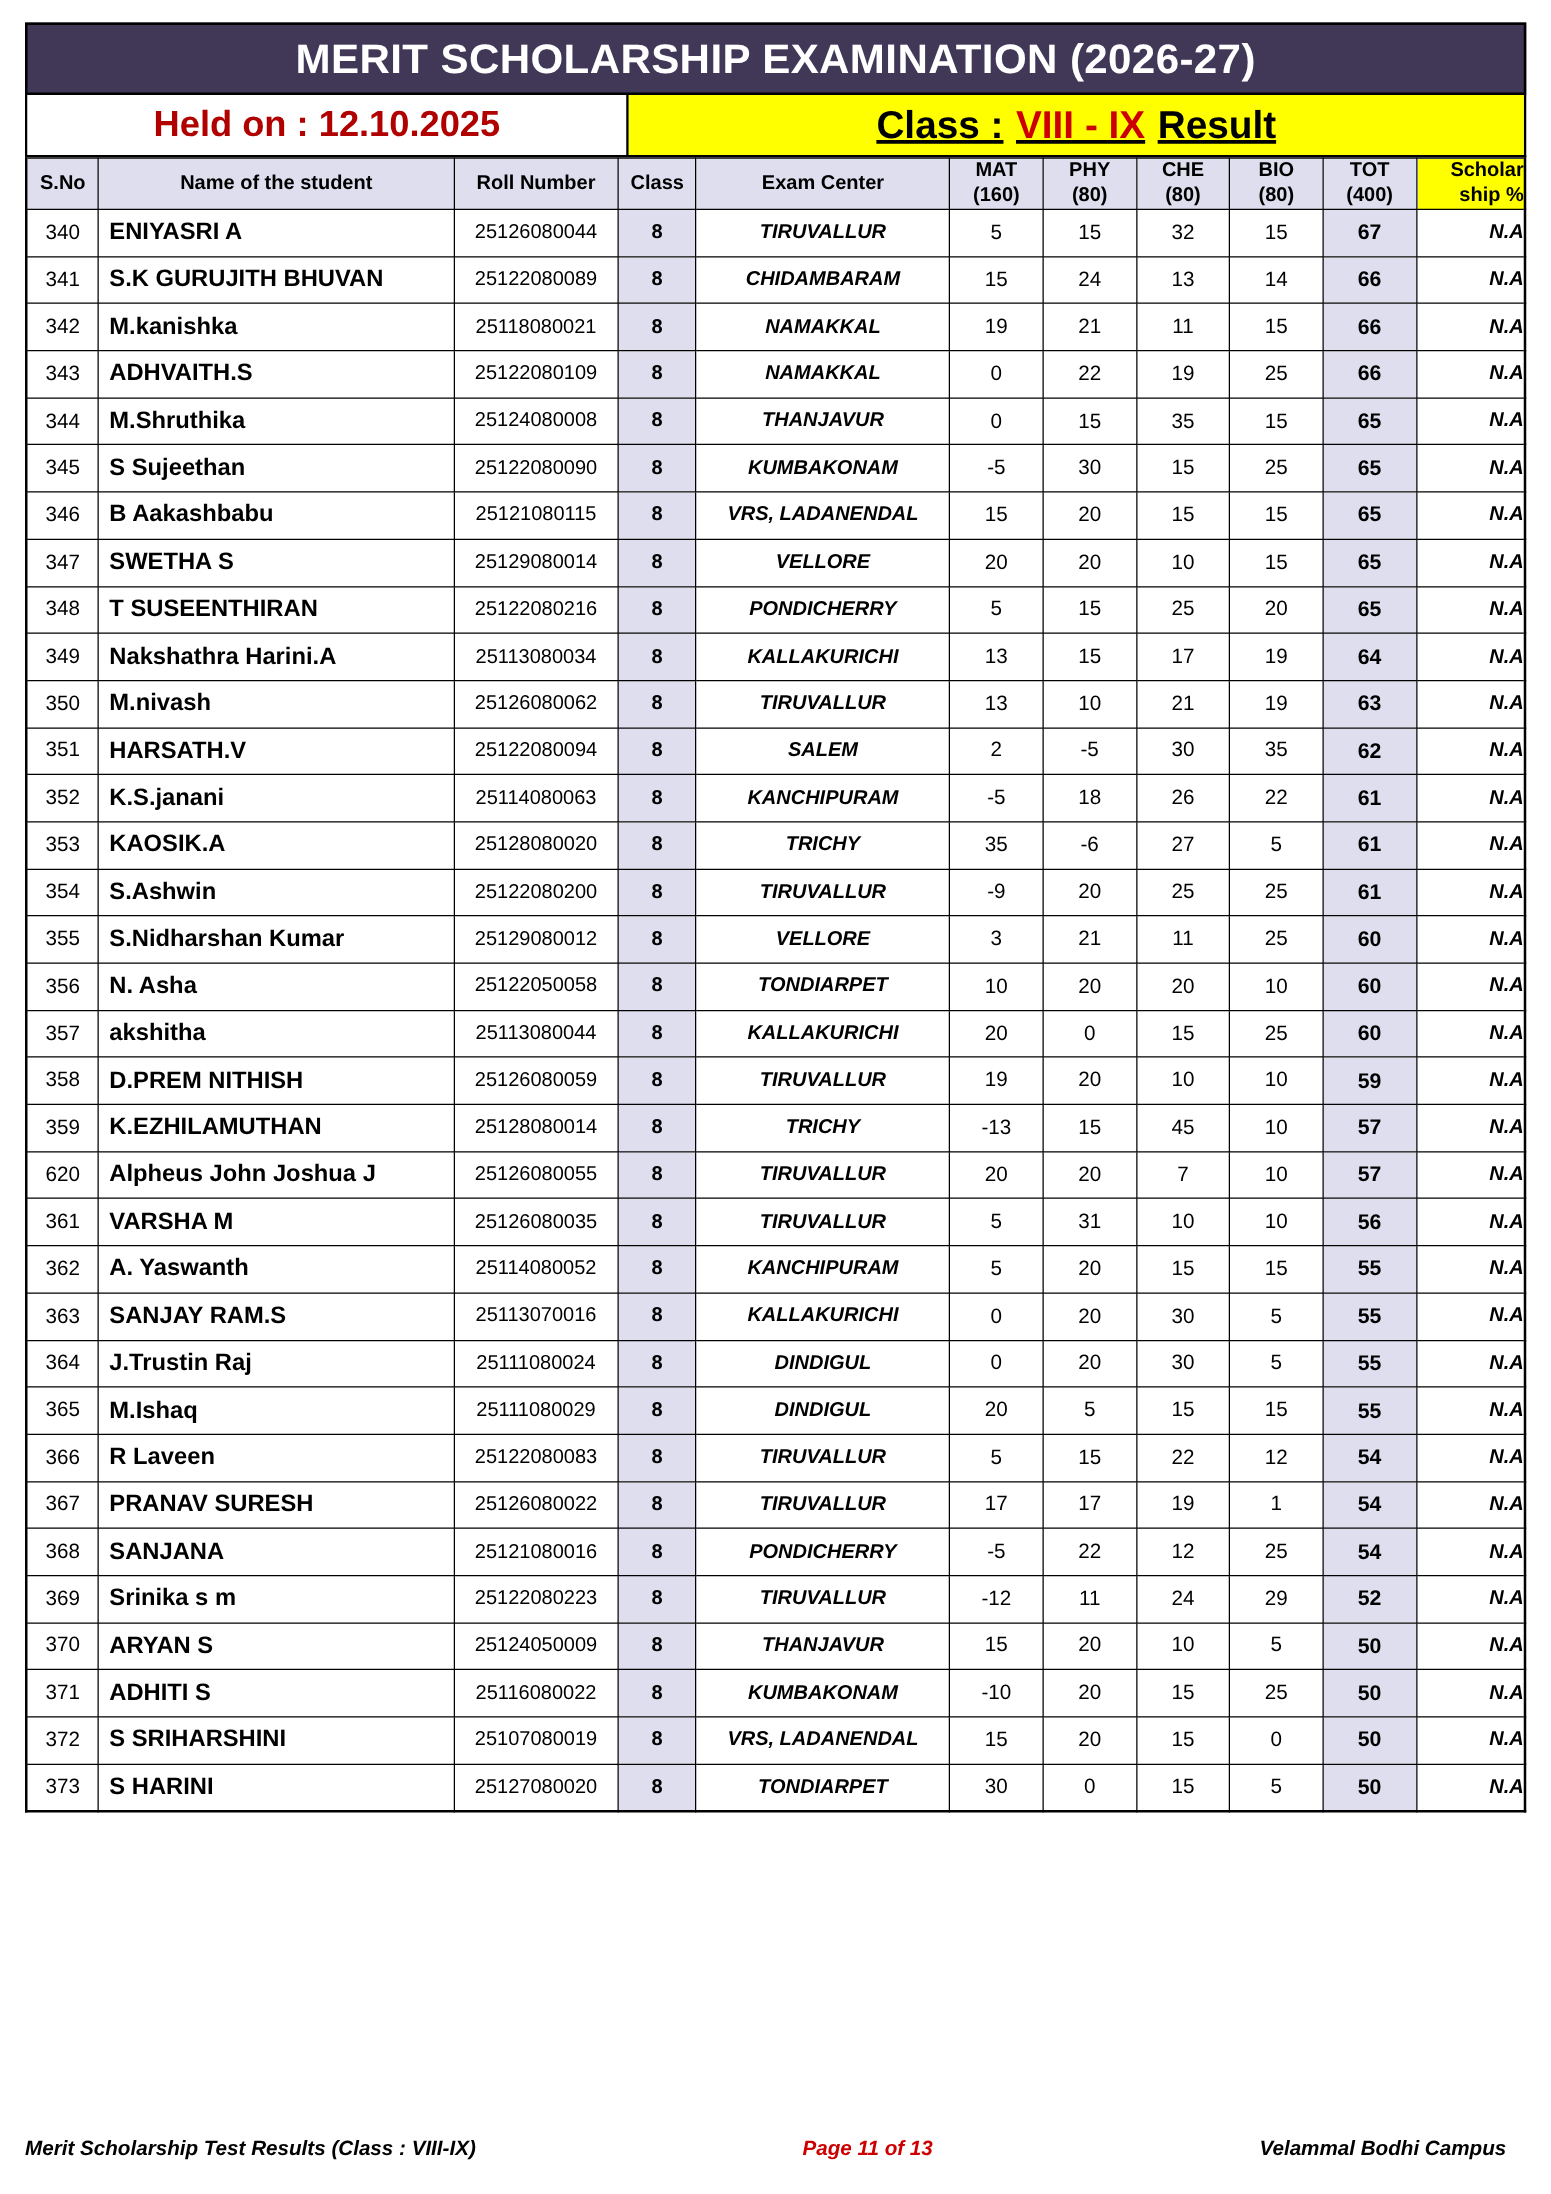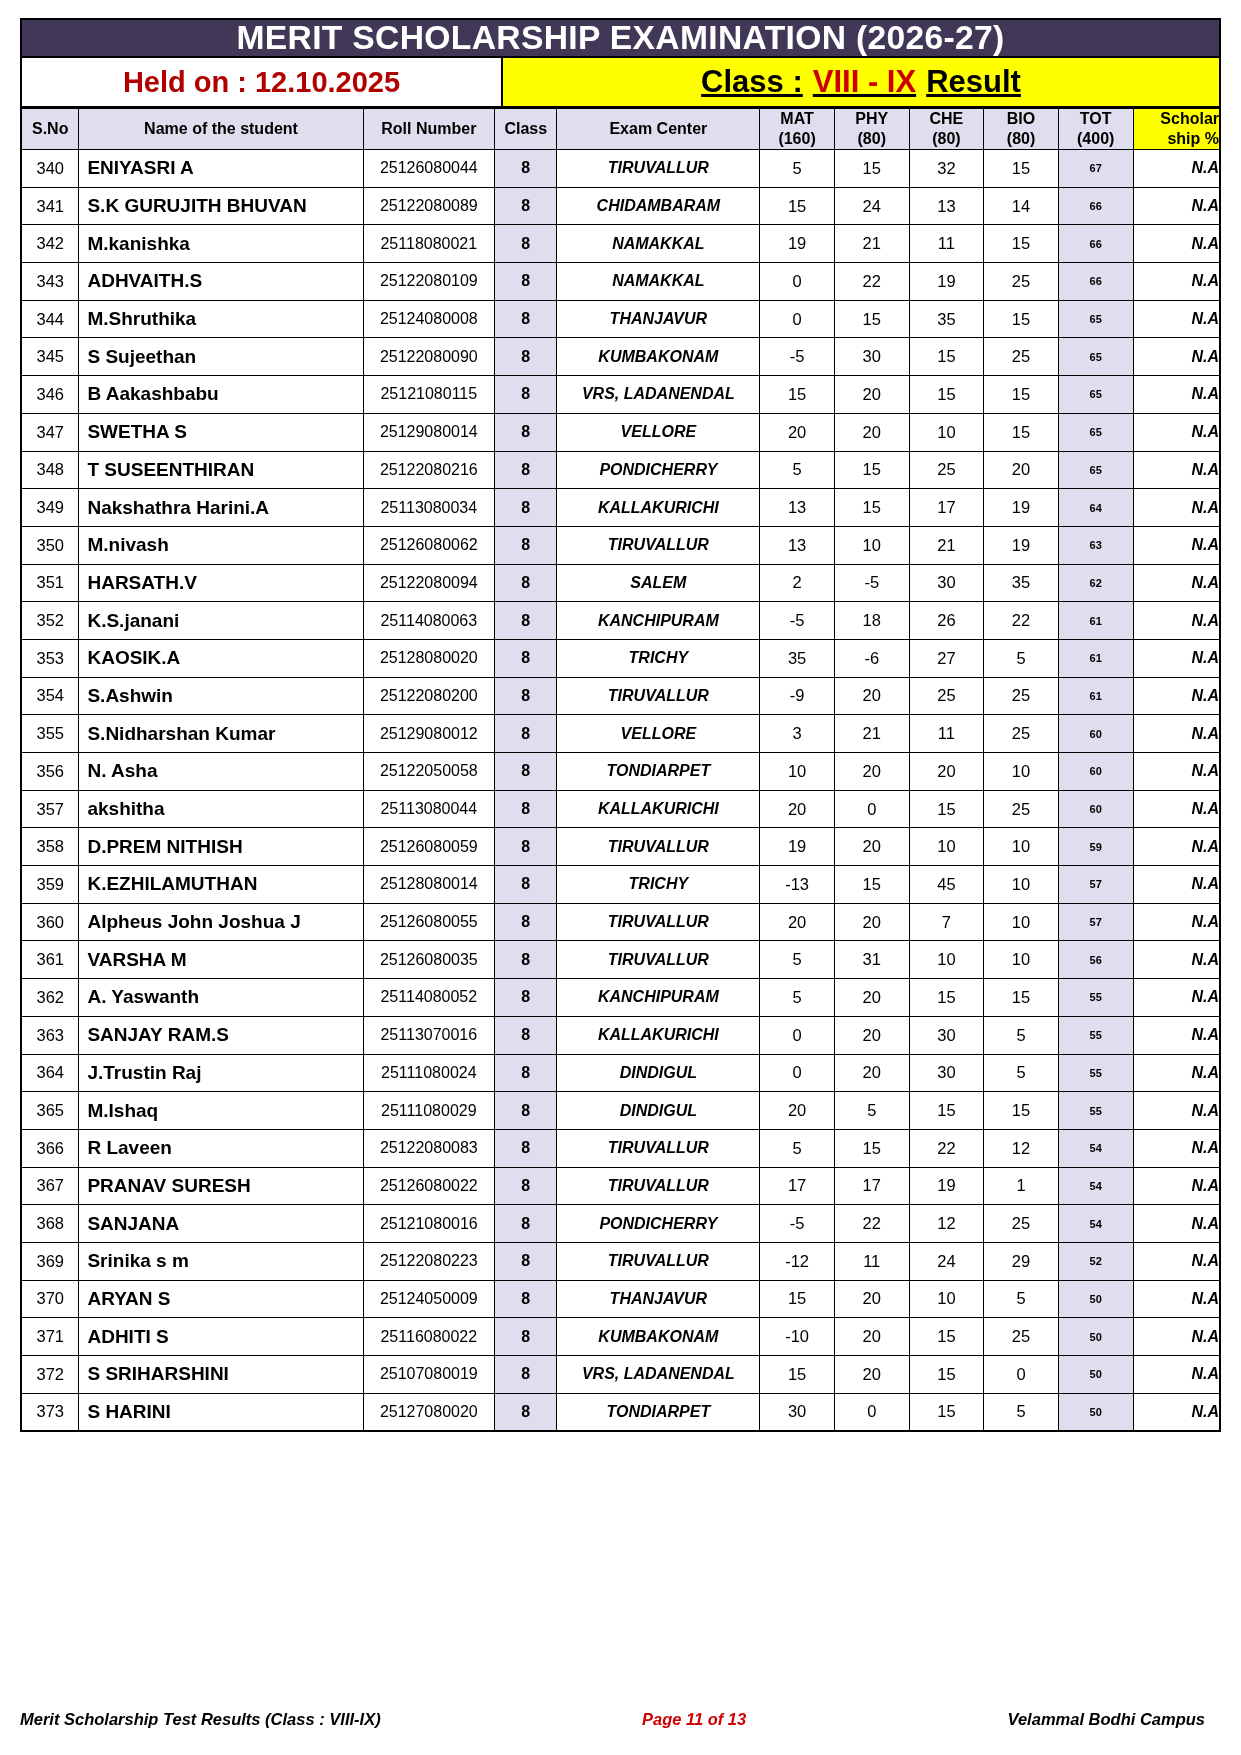--- a/index.html
+++ b/index.html
@@ -18,21 +18,21 @@
     width: 1241px;
     height: 1755px;
     padding: 18px 20px 0 20px;
     position: relative;
   }
 
   
   .title-banner {
     background: #413757;
     border: 2px solid #000000;
-    height: 40px;
+    height: 58px;
     display: flex;
     align-items: center;
     justify-content: center;
   }
   .title-banner .title-text {
     color: #ffffff;
     font-size: 33px;
     font-weight: bold;
     letter-spacing: 0.3px;
     white-space: nowrap;
@@ -110,21 +110,21 @@
   .c-roll    { width: 118px; text-align: center; font-size: 14.5px; }
   .c-class   { width: 56px;  text-align: center; font-weight: bold; background:#dedeee; }
   .c-center  { width: 182px; text-align: center; font-style: italic; font-weight: bold; font-size: 15px; }
   .c-mark    { width: 67px;  text-align: center; }
   .c-tot     { width: 67px;  text-align: center; font-weight: bold; background:#dedeee; }
   .c-sch     { width: 78px;  text-align: right; font-style: italic; font-weight: bold; font-size: 19px; margin-top: 44px; }
 
   tbody td.c-sno { font-size: 16.5px; }
   tbody td.c-name { font-size: 19px; }
   tbody td.c-mark { font-size: 16.5px; }
-  tbody td.c-tot  { font-size: 11px; }
+  tbody td.c-tot  { font-size: 17px; }
 
   
   .footer {
     position: absolute;
     left: 20px;
     right: 36px;
     bottom: 26px;
     display: flex;
     align-items: center;
     justify-content: space-between;
@@ -445,21 +445,21 @@
           <td class="c-class">8</td>
           <td class="c-center">TRICHY</td>
           <td class="c-mark">-13</td>
           <td class="c-mark">15</td>
           <td class="c-mark">45</td>
           <td class="c-mark">10</td>
           <td class="c-tot">57</td>
           <td class="c-sch">N.A</td>
         </tr>
         <tr>
-          <td class="c-sno">360</td>
+          <td class="c-sno">620</td>
           <td class="c-name">Alpheus John Joshua J</td>
           <td class="c-roll">25126080055</td>
           <td class="c-class">8</td>
           <td class="c-center">TIRUVALLUR</td>
           <td class="c-mark">20</td>
           <td class="c-mark">20</td>
           <td class="c-mark">7</td>
           <td class="c-mark">10</td>
           <td class="c-tot">57</td>
           <td class="c-sch">N.A</td>

